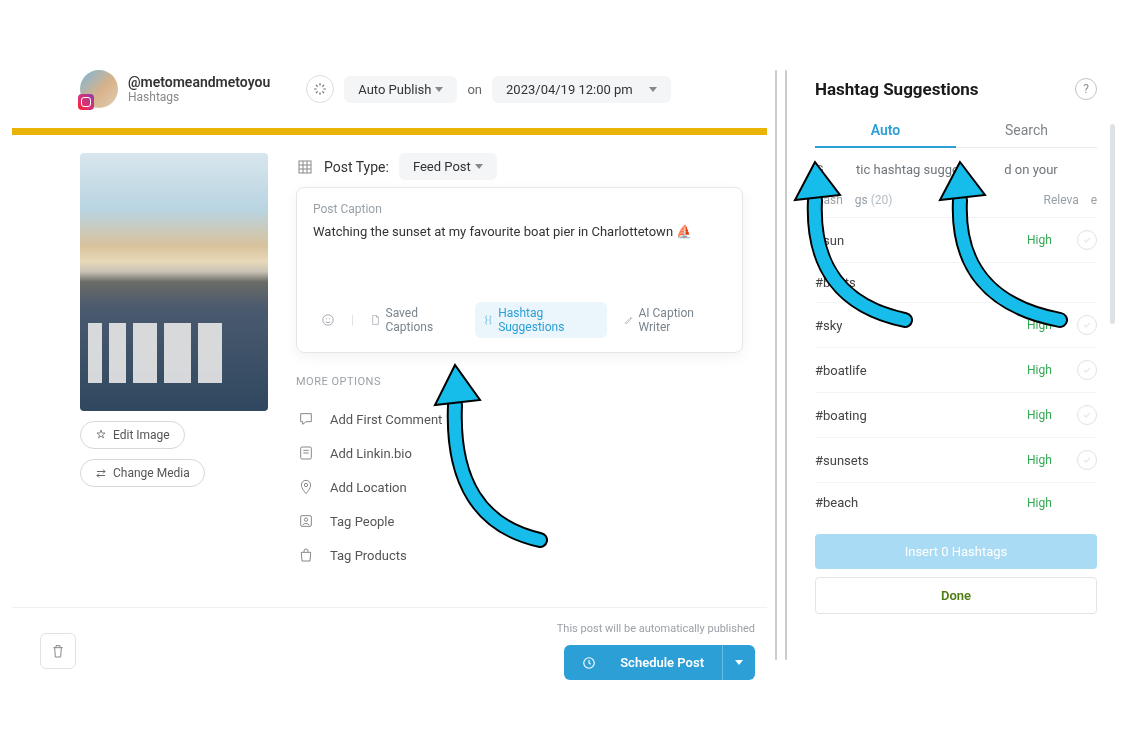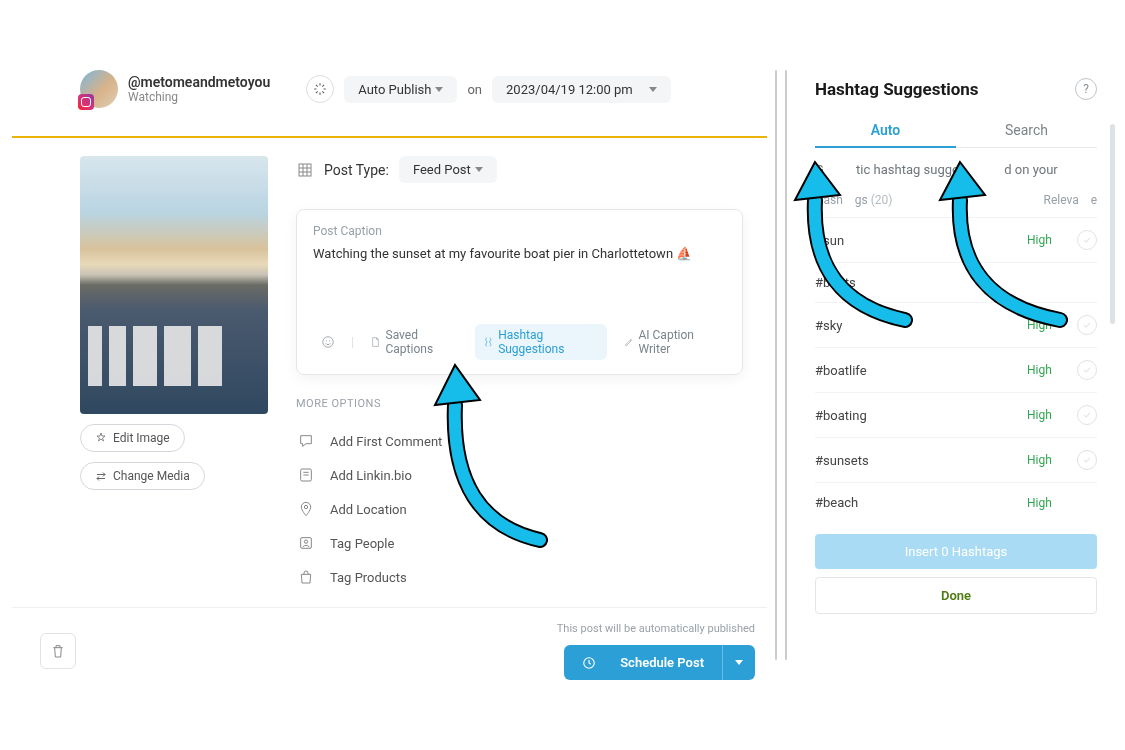--- a/index.html
+++ b/index.html
@@ -1,19 +1,19 @@
 <!DOCTYPE html>
 <html><head>
 <meta charset="utf-8">
 <style>
   * { box-sizing: border-box; margin:0; padding:0; }
   body { font-family: -apple-system, BlinkMacSystemFont, "Segoe UI", Roboto, sans-serif; color:#333; background:#fff; width:1125px; height:750px; overflow:hidden; }
   .app { display:flex; width:1125px; height:750px; position:relative; }
   .main { flex:1; position:relative; padding:10px 12px 0 12px; }
-  .top { display:flex; align-items:center; padding:60px 0 28px 68px; border-bottom:2px solid #eab308; }
+  .top { display:flex; align-items:center; padding:60px 0 20px 68px; border-bottom:7px solid #eab308; }
   .avatar { width:38px; height:38px; border-radius:50%; background:linear-gradient(135deg,#7bb6db 0%, #d8b28a 55%, #e0d0b5 100%); position:relative; margin-right:10px; }
   .ig-badge { position:absolute; bottom:-2px; left:-2px; width:16px; height:16px; border-radius:4px; background:linear-gradient(45deg,#fd1d1d,#e1306c,#c13584,#833ab4); display:flex; align-items:center; justify-content:center; }
   .ig-badge::after{ content:""; width:8px; height:8px; border:1.5px solid #fff; border-radius:3px; }
   .acct { display:flex; flex-direction:column; }
   .handle { font-weight:600; font-size:14px; }
   .platform { font-size:12px; color:#888; }
   .top-right { margin-left:36px; display:flex; align-items:center; gap:10px; }
   .round-icon { width:28px; height:28px; border:1px solid #d9dde1; border-radius:50%; display:flex; align-items:center; justify-content:center; color:#555; }
   .pill { background:#f3f5f7; border-radius:6px; padding:6px 14px; font-size:13px; color:#333; display:inline-flex; align-items:center; gap:4px; }
   .caret { width:0; height:0; border-left:4px solid transparent; border-right:4px solid transparent; border-top:5px solid #888; }
@@ -27,21 +27,21 @@
       #6a6b65 50%, #4a5a6f 60%, #2f485f 100%);
     position:relative; overflow:hidden;
   }
   .thumb::after{ content:""; position:absolute; bottom:28px; left:8px; right:8px; height:60px;
     background:linear-gradient(to right, #e8e8e8 0 8%, transparent 8% 12%, #e8e8e8 12% 22%, transparent 22% 26%, #e8e8e8 26% 40%, transparent 40% 44%, #e8e8e8 44% 60%, transparent 60% 64%, #e8e8e8 64% 78%, transparent 78% 100%);
     filter:blur(0.5px); opacity:0.9;
   }
   .pill-btn { display:inline-flex; align-items:center; gap:6px; border:1px solid #d4d8dc; background:#fff; border-radius:18px; padding:6px 14px; font-size:12px; color:#555; cursor:pointer; margin-top:10px; }
 
   .compose { flex:1; padding-right:24px; }
-  .row { display:flex; align-items:center; gap:10px; margin-bottom:26px; }
+  .row { display:flex; align-items:center; gap:10px; margin-bottom:7px; }
   .row-icon { width:18px; height:18px; color:#888; display:flex; align-items:center; justify-content:center; }
   .posttype-label { font-size:14px; color:#333; }
   
   .caption-box { border:1px solid #e4e7ea; border-radius:8px; box-shadow:0 4px 14px rgba(0,0,0,0.05); padding:14px 16px; margin-bottom:22px; }
   .cap-head { font-size:12px; color:#98a0a8; margin-bottom:8px; }
   .cap-text { font-size:13px; color:#333; min-height:78px; white-space:pre-wrap; }
   .cap-tools { display:flex; align-items:center; gap:8px; color:#7a848d; font-size:12px; }
   .cap-tools .tool { display:inline-flex; align-items:center; gap:5px; padding:4px 8px; border-radius:6px; cursor:pointer; }
   .cap-tools .tool.active { background:#eaf6fc; color:#2b9fd6; }
   .cap-tools .sep { color:#dde1e4; }
@@ -94,21 +94,21 @@
 <body>
 
 <div class="app">
   <div class="main">
     <div class="top">
       <div class="avatar">
           <div class="ig-badge"></div>
         </div>
       <div class="acct">
         <span class="handle">@metomeandmetoyou</span>
-        <span class="platform">Watching</span>
+        <span class="platform">Hashtags</span>
       </div>
       <div class="top-right">
         <span class="round-icon">
           <svg width="14" height="14" viewBox="0 0 24 24">
               <path d="M12 2 L12 6 M12 18 L12 22 M2 12 L6 12 M18 12 L22 12 M5 5 L8 8 M16 16 L19 19 M5 19 L8 16 M16 8 L19 5" stroke="#666" stroke-width="2" fill="none"></path>
             </svg>
         </span>
         <span class="pill">
           <span>Auto Publish</span>
           <span class="caret"></span>

